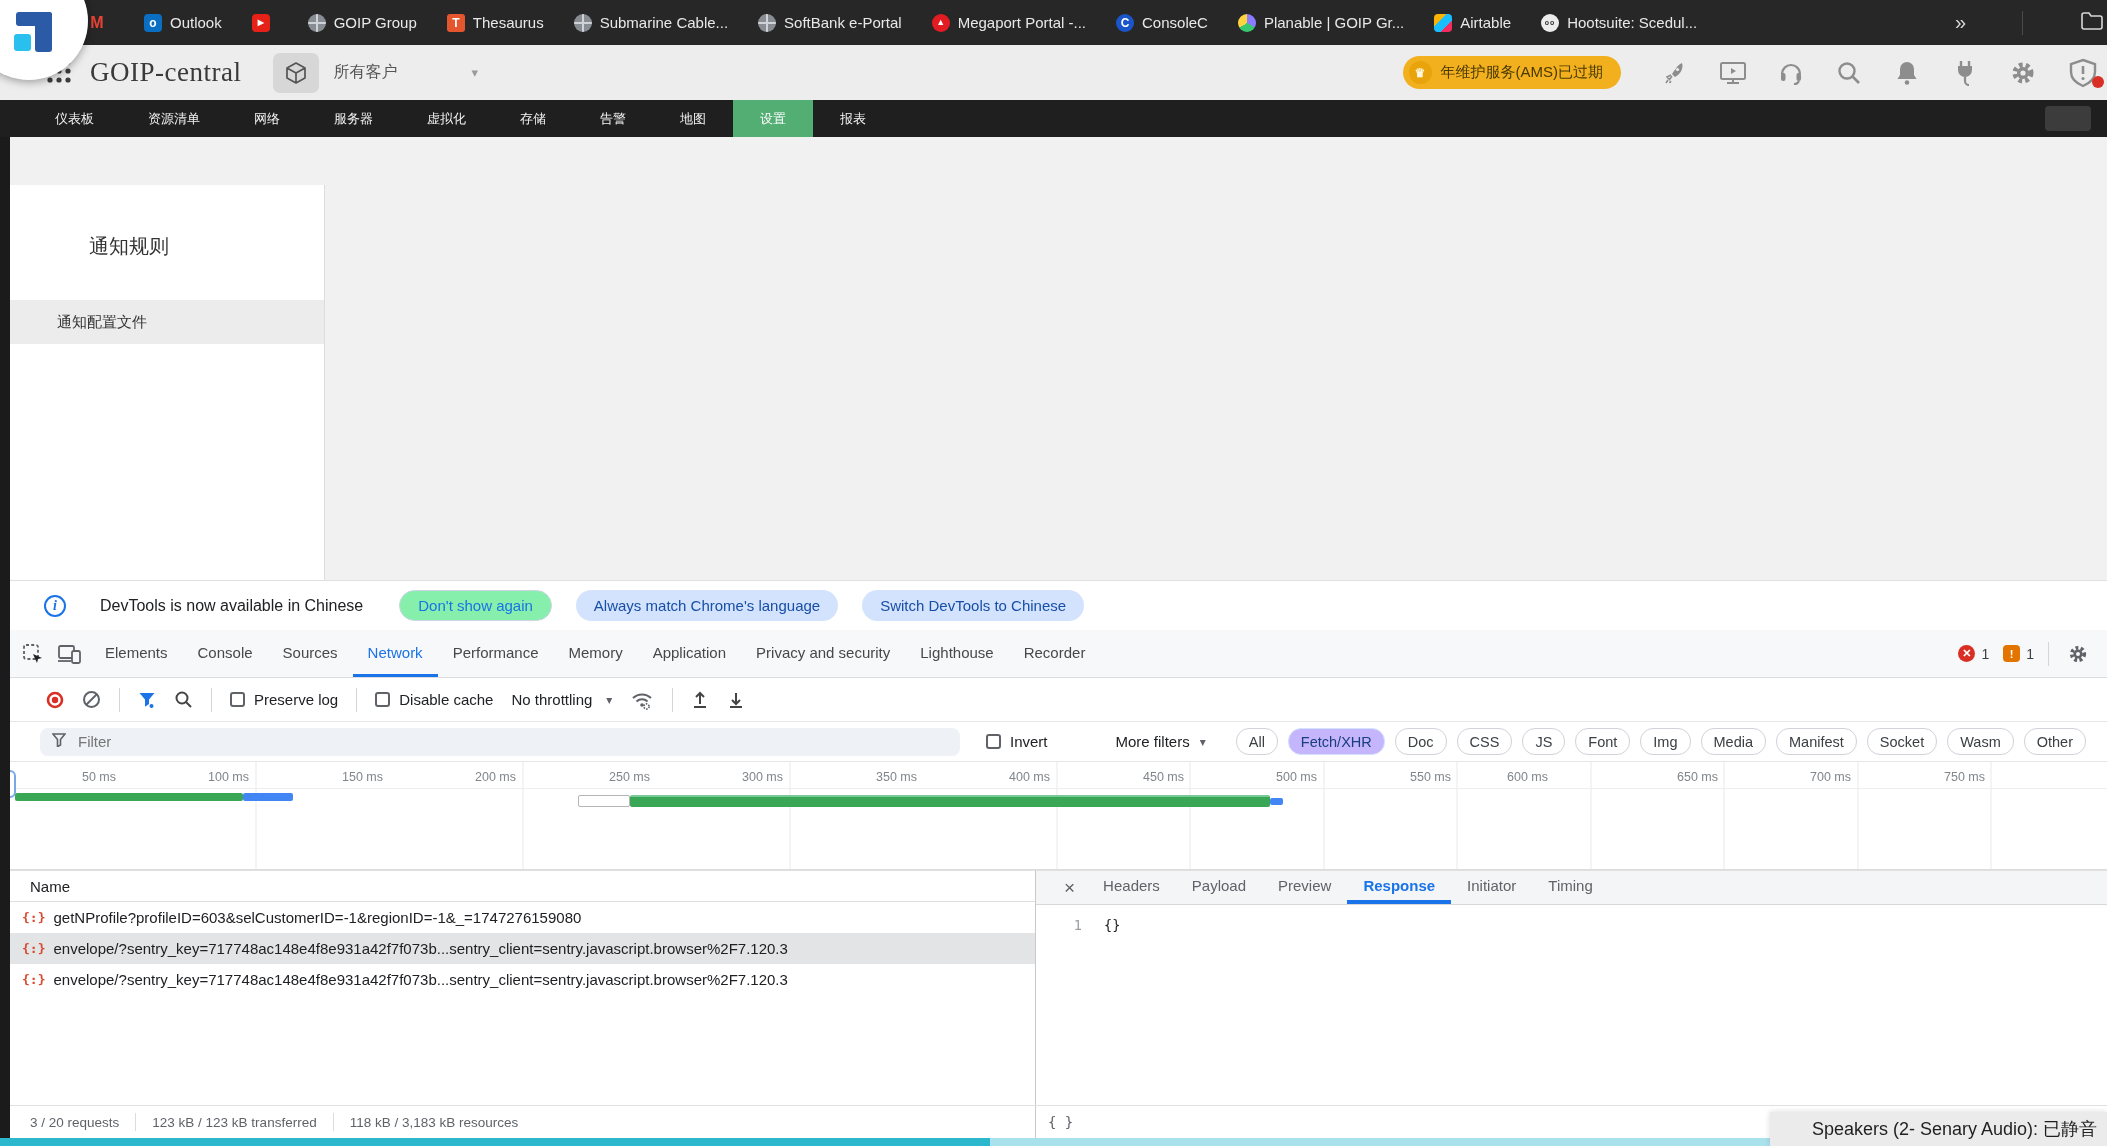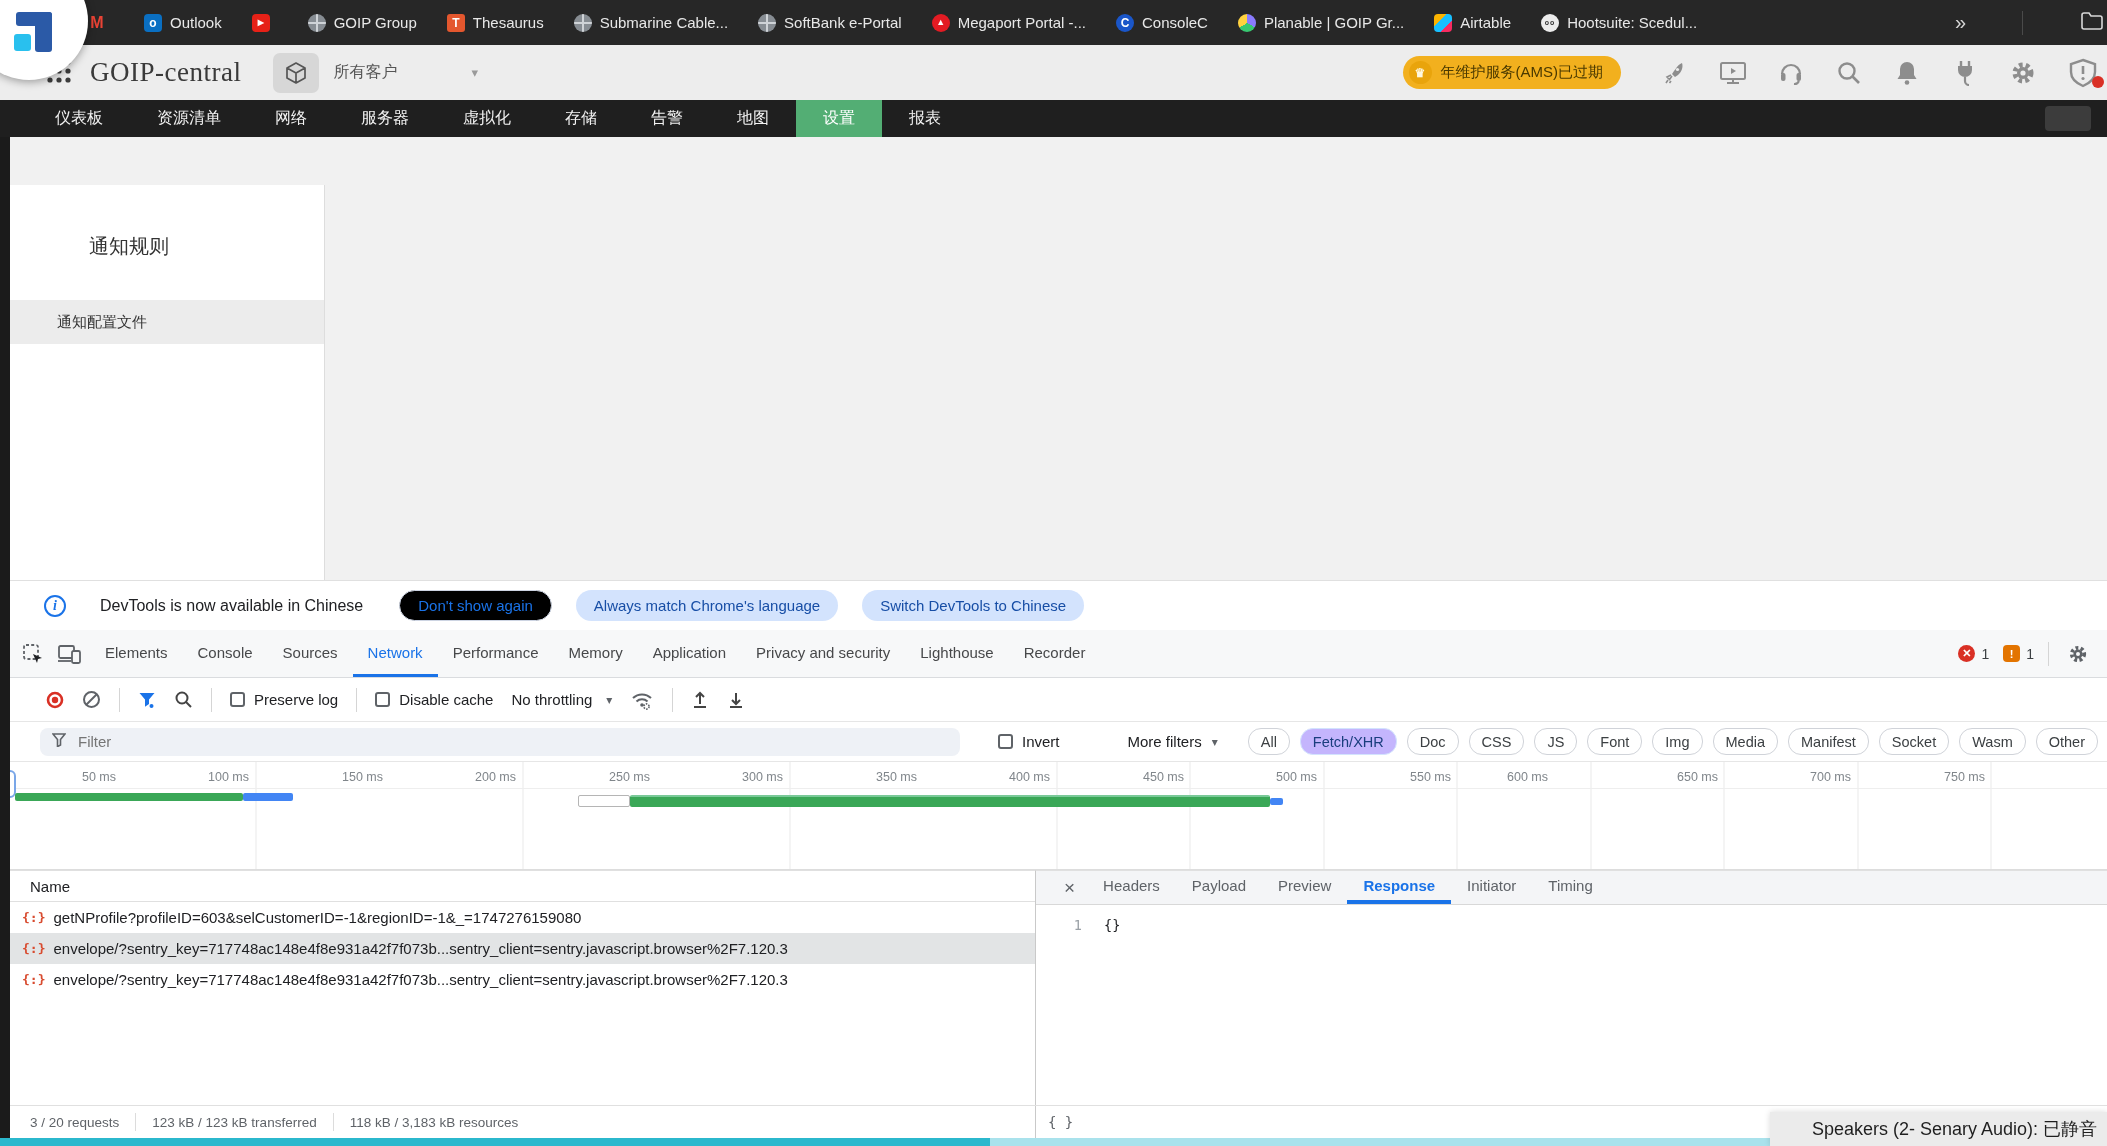--- a/index.html
+++ b/index.html
@@ -41,21 +41,21 @@
   .hdr-spacer{flex:1;}
   .ams{height:33px;background:#f2b01e;border-radius:17px;display:flex;align-items:center;gap:9px;
        padding:0 18px 0 6px;font-size:15px;color:#4a3900;white-space:nowrap;cursor:pointer;}
   .ams-ic{width:23px;height:23px;border-radius:50%;background:#e9a40c;color:#fff8e0;display:flex;
           align-items:center;justify-content:center;font-size:12px;font-weight:bold;}
   .hdr-icons{display:flex;align-items:center;gap:30px;margin-left:40px;margin-right:0;}
   .hic{width:28px;height:28px;display:flex;align-items:center;justify-content:center;cursor:pointer;position:relative;}
 
   
   .mainnav{left:0;top:100px;width:2107px;height:37px;background:#1f1f1f;display:flex;align-items:stretch;
-           color:#f2f2f2;font-size:16px;padding-left:28px;}
+           color:#f2f2f2;font-size:13px;padding-left:28px;}
   .mn-item{display:flex;align-items:center;padding:0 27px;cursor:pointer;white-space:nowrap;}
   .mn-item.active{background:#53ae74;color:#fff;}
   .mn-extra{position:absolute;right:16px;top:6px;width:46px;height:25px;border-radius:4px;background:rgba(255,255,255,.13);}
 
   
   .subnav{left:0;top:137px;width:2107px;height:48px;background:#fff;display:flex;align-items:stretch;
           font-size:15.5px;color:#222;padding-left:40px;border-bottom:1px solid #e7e7e7;}
   .sn-item{display:flex;align-items:center;padding:0 27px;cursor:pointer;position:relative;white-space:nowrap;}
   .sn-item.active{font-weight:bold;}
   .sn-item.active::after{content:"";position:absolute;left:4px;right:4px;bottom:0;height:4px;background:#3da568;}
@@ -73,21 +73,21 @@
           background:linear-gradient(to right,#2bb8cd 0 47%,#a9e2ec 47% 100%);}
 
   
   .dt-banner{left:0;top:580px;width:2107px;height:50px;background:#fff;border-top:1px solid #e0e0e0;
              display:flex;align-items:center;font-size:16px;color:#202124;}
   .info-ic{width:22px;height:22px;border-radius:50%;border:2px solid #1a73e8;color:#1a73e8;margin-left:44px;
            display:flex;align-items:center;justify-content:center;font-family:"Liberation Serif",serif;
            font-size:14px;font-style:italic;font-weight:bold;}
   .dt-banner .msg{margin-left:34px;}
   .pill{height:31px;border-radius:16px;display:flex;align-items:center;padding:0 18px;font-size:15px;cursor:pointer;white-space:nowrap;}
-  .pill.outline{border:1px solid #cdd4e2;background:#000000;color:#1a73e8;margin-left:36px;}
+  .pill.outline{border:1px solid #cdd4e2;background:#86efac;color:#1a73e8;margin-left:36px;}
   .pill.fill{background:#d3e3fd;color:#174ea6;margin-left:24px;}
 
   .dt-tabbar{left:0;top:630px;width:2107px;height:48px;background:#f7f8f9;border-bottom:1px solid #dadcdf;
              display:flex;align-items:stretch;font-size:15px;color:#47484a;padding-left:18px;}
   .dt-ticon{width:30px;display:flex;align-items:center;justify-content:center;cursor:pointer;margin-right:6px;}
   .dt-tab{display:flex;align-items:center;padding:0 15px;cursor:pointer;white-space:nowrap;border-bottom:3px solid transparent;}
   .dt-tab.active{color:#1a73e8;border-bottom-color:#1a73e8;}
   .dt-tb-spacer{flex:1;}
   .badge-grp{display:flex;align-items:center;gap:6px;margin-right:14px;cursor:pointer;}
   .err-ic{width:17px;height:17px;border-radius:50%;background:#d93025;color:#fff;font-size:11px;font-weight:bold;
@@ -451,21 +451,21 @@
 
   <div class="abs dt-filterbar">
     <div class="filter-pill">
       <span>
         <svg width="14" height="14" viewBox="0 0 14 14">
             <path d="M1 1h12l-4.5 5.5V12l-3 1.6V6.5z" fill="none" stroke="#5f6368" stroke-width="1.6"></path>
           </svg>
       </span>
       <input value="" placeholder="Filter" style="">
     </div>
-    <label class="chk" style="margin-left:38px;">
+    <label class="chk" style="margin-left:26px;">
       <input type="checkbox" style="">
       <span>Invert</span>
     </label>
     <span class="morefilters">
       <span>More filters</span>
       <span class="caret2">▾</span>
     </span>
     <div class="chips">
       <span class="chip">All</span>
       <span class="chip active">Fetch/XHR</span>

